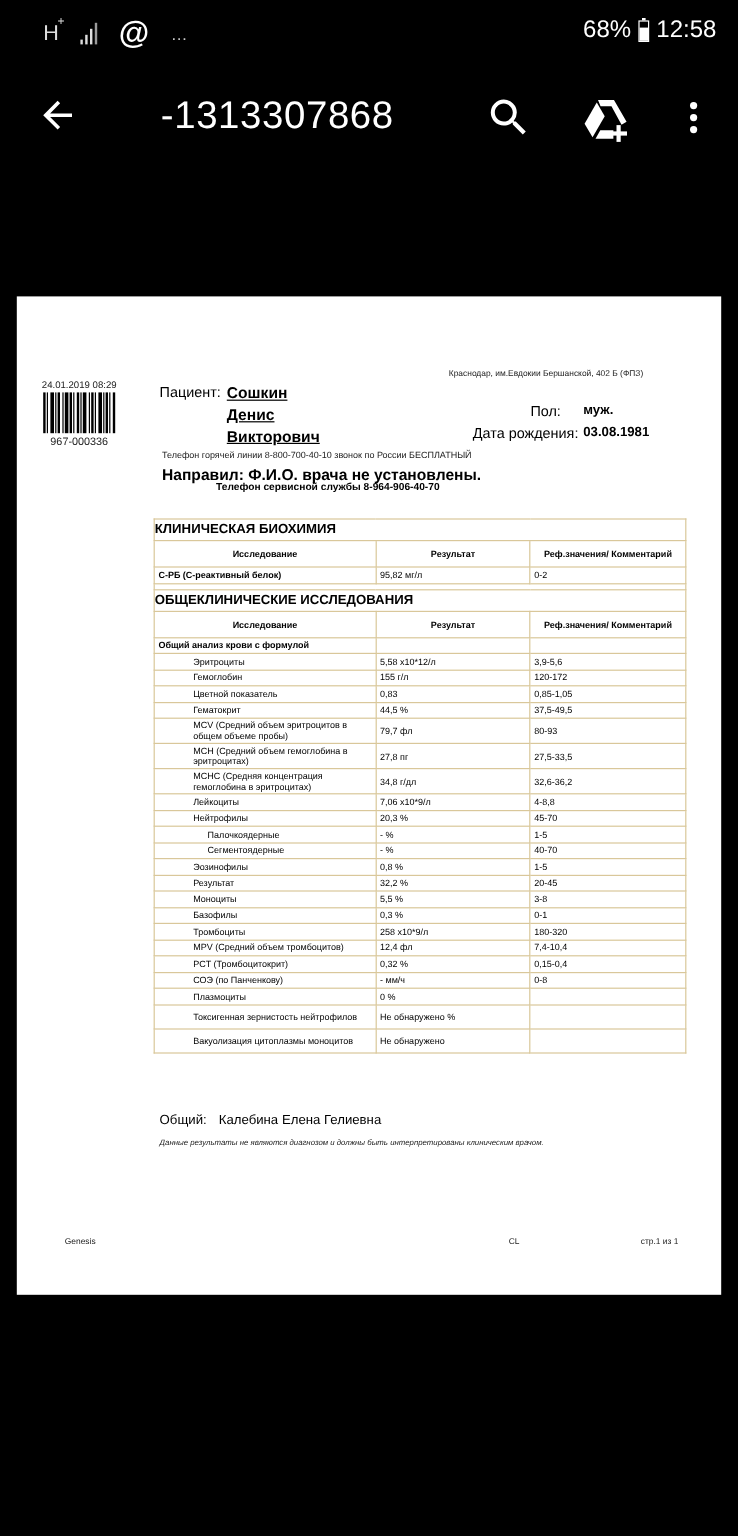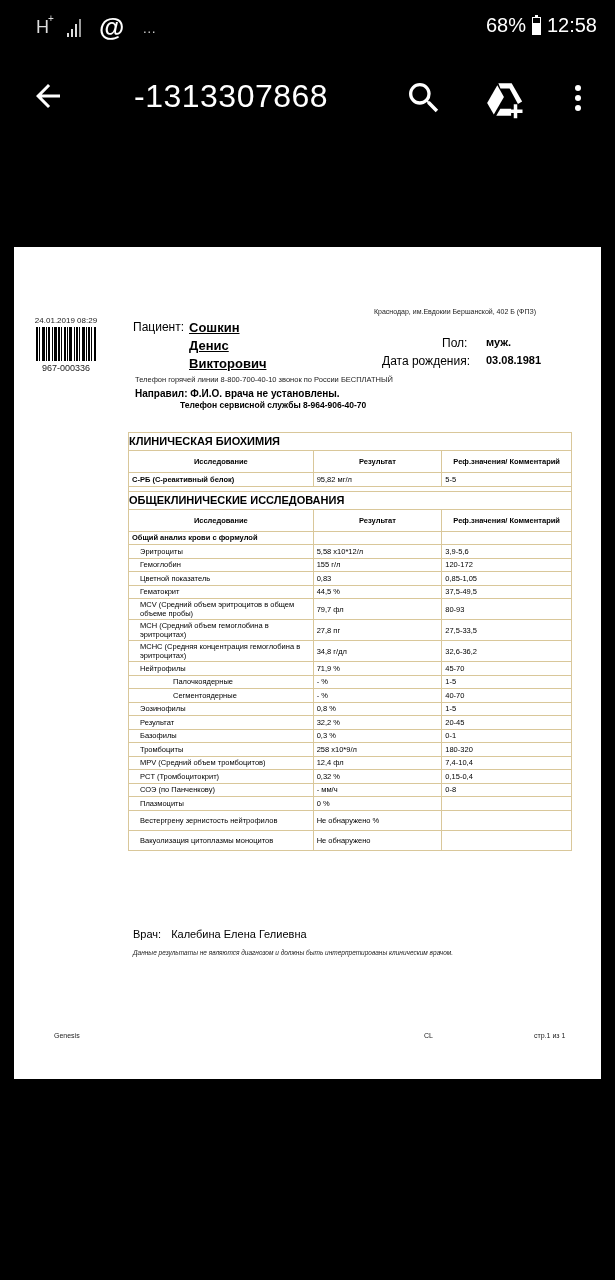--- a/index.html
+++ b/index.html
@@ -39,38 +39,38 @@
   .bc-num { font-size: 9px; color: #222; }
 
   .lab-address { position: absolute; left: 360px; top: 61px; font-size: 7px; color: #222; }
 
   .patient-label { position: absolute; left: 119px; top: 73px; font-size: 12px; }
   .patient-name { position: absolute; left: 175px; top: 72px; font-size: 13px; font-weight: bold; line-height: 18px; }
   .patient-name div { text-decoration: underline; }
 
   .sex-label { position: absolute; left: 428px; top: 89px; font-size: 12px; }
   .sex-value { position: absolute; left: 472px; top: 89px; font-size: 11px; font-weight: bold; text-align: right; }
-  .dob-label { position: absolute; left: 368px; top: 107px; font-size: 12px; }
+  .dob-label { position: absolute; left: 380px; top: 107px; font-size: 12px; }
   .dob-value { position: absolute; left: 472px; top: 107px; font-size: 11px; font-weight: bold; }
 
   .hotline { position: absolute; left: 121px; top: 128px; font-size: 7.5px; color: #222; }
-  .referral { position: absolute; left: 121px; top: 141px; font-size: 10px; font-weight: bold; }
+  .referral { position: absolute; left: 121px; top: 141px; font-size: 13px; font-weight: bold; }
   .service-phone { position: absolute; left: 166px; top: 153px; font-size: 8.5px; font-weight: bold; }
 
   
   .results { position: absolute; left: 114px; top: 185px; width: 444px; border-collapse: collapse; border: 1.5px solid #c8b079; }
   .results td, .results th { border: 1px solid #d9c79a; font-size: 7.5px; padding: 1px 3px; vertical-align: middle; line-height: 9px; }
   .results col.c1 { width: 185px; }
   .results col.c2 { width: 129px; }
   .results col.c3 { width: 130px; }
   .section-title td { font-size: 11px; font-weight: bold; text-align: left; padding: 2px 0; line-height: 13px; }
   .hdr td { font-weight: bold; text-align: center; font-size: 7.5px; height: 22px; }
   .row td { height: 13.5px; }
   .row.tall td { height: 20px; }
-  .row .ind1 { padding-left: 11px; }
+  .row .ind1 { padding-left: 32px; }
   .row .ind2 { padding-left: 44px; }
   .spacer td { height: 5px; padding: 0; }
   .bold-row td { font-weight: bold; }
 
   .doctor { position: absolute; left: 119px; top: 681px; font-size: 11px; }
   .doctor .dname { margin-left: 10px; text-align: center; }
   .disclaimer { position: absolute; left: 119px; top: 702px; font-size: 6.5px; font-style: italic; color: #222; }
 
   .footer-left { position: absolute; left: 40px; top: 785px; font-size: 7px; color: #222; }
   .footer-mid { position: absolute; left: 410px; top: 785px; font-size: 7px; color: #222; }
@@ -187,21 +187,21 @@
         <td colspan="3">КЛИНИЧЕСКАЯ БИОХИМИЯ</td>
       </tr>
       <tr class="hdr">
         <td>Исследование</td>
         <td>Результат</td>
         <td>Реф.значения/ Комментарий</td>
       </tr>
       <tr class="row bold-row">
         <td>С-РБ (С-реактивный белок)</td>
         <td style="font-weight:normal">95,82 мг/л</td>
-        <td style="font-weight:normal">5-5</td>
+        <td style="font-weight:normal">0-2</td>
       </tr>
       <tr class="spacer">
           <td colspan="3"></td>
         </tr>
       <tr class="section-title">
         <td colspan="3">ОБЩЕКЛИНИЧЕСКИЕ ИССЛЕДОВАНИЯ</td>
       </tr>
       <tr class="hdr">
         <td>Исследование</td>
         <td>Результат</td>
@@ -241,22 +241,27 @@
           <td class="ind1">MCH (Средний объем гемоглобина в эритроцитах)</td>
           <td>27,8 пг</td>
           <td>27,5-33,5</td>
         </tr>
       <tr class="row tall">
           <td class="ind1">MCHC (Средняя концентрация гемоглобина в эритроцитах)</td>
           <td>34,8 г/дл</td>
           <td>32,6-36,2</td>
         </tr>
       <tr class="row">
+          <td class="ind1">Лейкоциты</td>
+          <td>7,06 x10*9/л</td>
+          <td>4-8,8</td>
+        </tr>
+      <tr class="row">
           <td class="ind1">Нейтрофилы</td>
-          <td>71,9 %</td>
+          <td>20,3 %</td>
           <td>45-70</td>
         </tr>
       <tr class="row">
           <td class="ind2">Палочкоядерные</td>
           <td>- %</td>
           <td>1-5</td>
         </tr>
       <tr class="row">
           <td class="ind2">Сегментоядерные</td>
           <td>- %</td>
@@ -266,20 +271,25 @@
           <td class="ind1">Эозинофилы</td>
           <td>0,8 %</td>
           <td>1-5</td>
         </tr>
       <tr class="row">
           <td class="ind1">Результат</td>
           <td>32,2 %</td>
           <td>20-45</td>
         </tr>
       <tr class="row">
+          <td class="ind1">Моноциты</td>
+          <td>5,5 %</td>
+          <td>3-8</td>
+        </tr>
+      <tr class="row">
           <td class="ind1">Базофилы</td>
           <td>0,3 %</td>
           <td>0-1</td>
         </tr>
       <tr class="row">
           <td class="ind1">Тромбоциты</td>
           <td>258 x10*9/л</td>
           <td>180-320</td>
         </tr>
       <tr class="row">
@@ -296,33 +306,33 @@
           <td class="ind1">СОЭ (по Панченкову)</td>
           <td>- мм/ч</td>
           <td>0-8</td>
         </tr>
       <tr class="row">
           <td class="ind1">Плазмоциты</td>
           <td>0 %</td>
           <td></td>
         </tr>
       <tr class="row tall">
-          <td class="ind1">Вестергрену зернистость нейтрофилов</td>
+          <td class="ind1">Токсигенная зернистость нейтрофилов</td>
           <td>Не обнаружено %</td>
           <td></td>
         </tr>
       <tr class="row tall">
           <td class="ind1">Вакуолизация цитоплазмы моноцитов</td>
           <td>Не обнаружено</td>
           <td></td>
         </tr>
     </tbody>
   </table>
 
   <div class="doctor">
-    <span>Врач:</span><span class="dname">Калебина Елена Гелиевна</span>
+    <span>Общий:</span><span class="dname">Калебина Елена Гелиевна</span>
   </div>
   <div class="disclaimer">Данные результаты не являются диагнозом и должны быть интерпретированы клиническим врачом.</div>
 
   <div class="footer-left">Genesis</div>
   <div class="footer-mid">CL</div>
   <div class="footer-right">стр.1 из 1</div>
 </div>
 
 </body></html>

